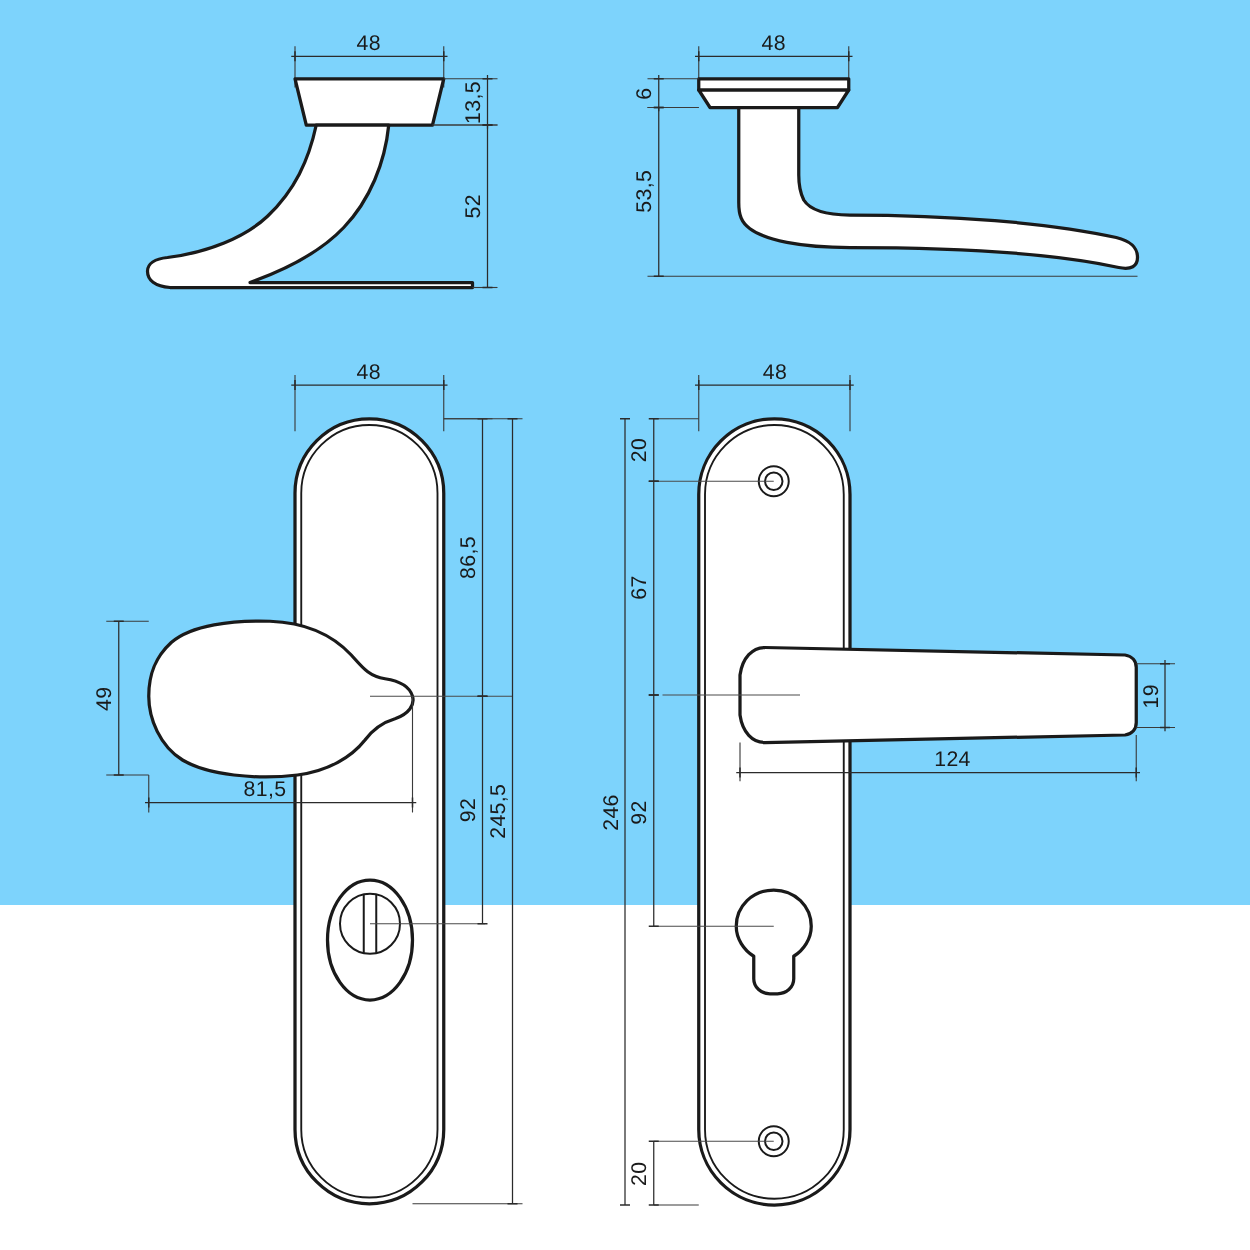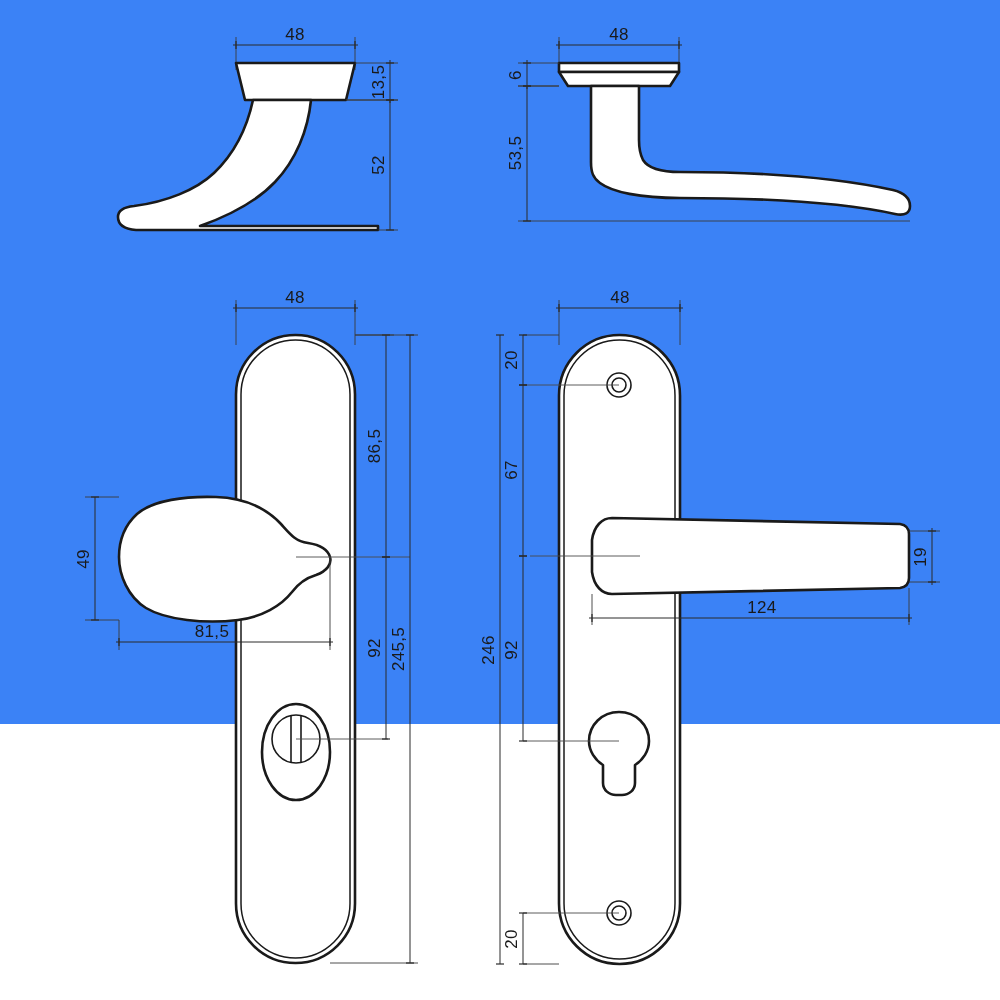--- a/index.html
+++ b/index.html
@@ -11,21 +11,21 @@
   body {
     width: 1000px;
     height: 1000px;
     font-family: "Liberation Sans", sans-serif;
     overflow: hidden;
   }
   #drawing-root {
     position: relative;
     width: 1000px;
     height: 724px;
-    background: #3b82f6;
+    background: #7dd3fc;
   }
   svg.sheet {
     display: block;
     width: 1000px;
     height: 1000px;
   }
   .outline {
     fill: #ffffff;
     stroke: #1a1a1a;
     stroke-width: 2.6;

